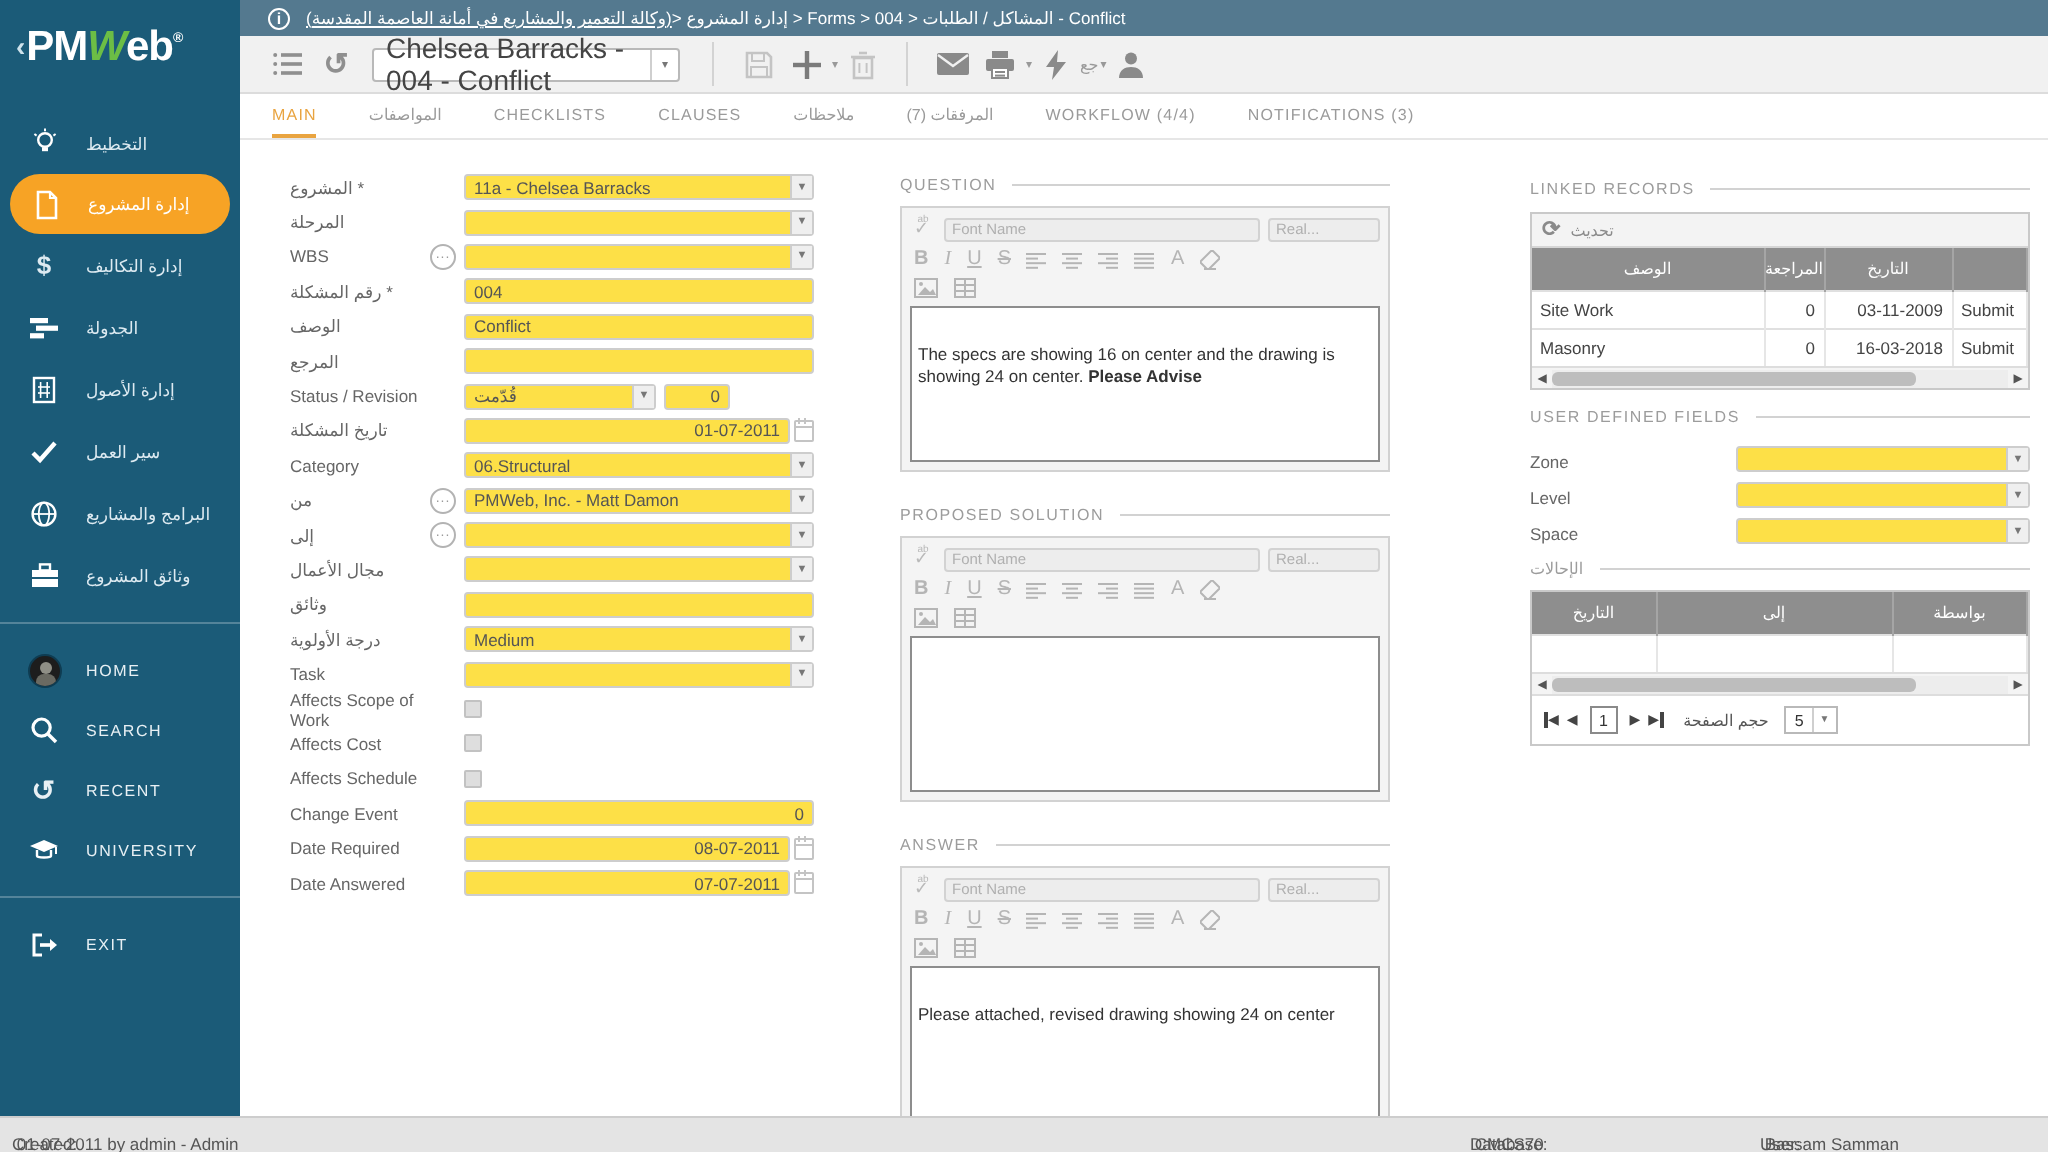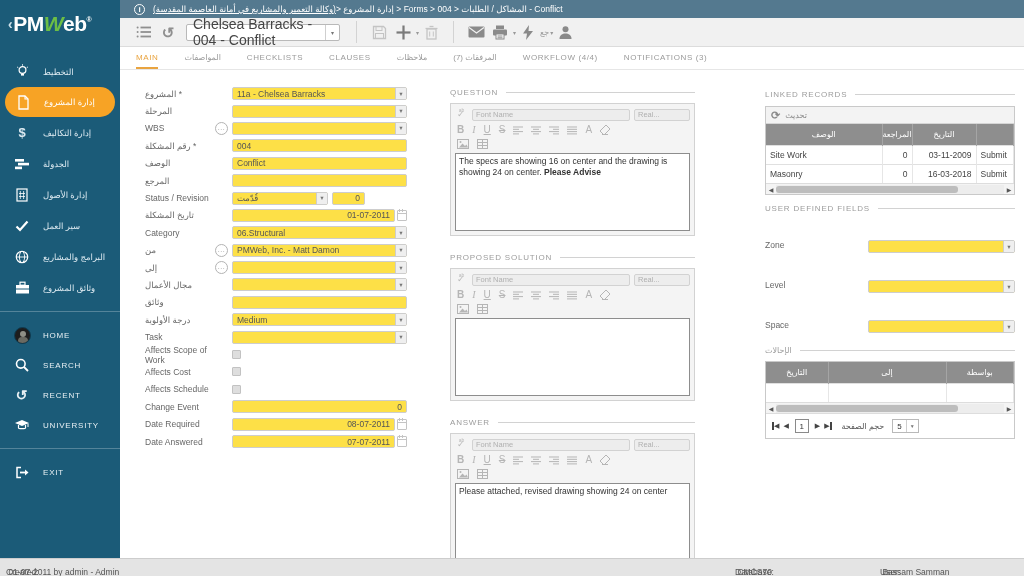--- a/index.html
+++ b/index.html
@@ -80,37 +80,37 @@
   .ed-size { width:56px; }
   .spell { width:13px; height:13px; position:relative; color:#b9b9b9; font-size:5px; line-height:5px; text-align:center; flex:none;}
   .spell .ck { position:absolute; left:2px; top:4px; font-size:9px; }
   .ed-row2 { display:flex; gap:8px; margin-top:4px; align-items:center; color:#b5b5b5; padding-left:2px;}
   .edb { font-size:10px; cursor:pointer; line-height:1; }
   .edb.b { font-weight:bold; }
   .edb.i { font-style:italic; font-family:"Liberation Serif",serif; }
   .edb.u { text-decoration:underline; }
   .edb.s { text-decoration:line-through; }
   .ed-row3 { display:flex; gap:8px; margin-top:4px; align-items:center; padding-left:2px;}
-  .ed-text { margin-top:4px; background:#fff; border:1px solid #8d8d8d; height:78px; font-size:8.5px; color:#333; padding:2px 3px; line-height:1.3; overflow:hidden; cursor:text;}
+  .ed-text { margin-top:4px; background:#fff; border:1px solid #8d8d8d; height:78px; font-size:8.5px; color:#333; padding:18px 3px; line-height:1.3; overflow:hidden; cursor:text;}
   .gap1 { height:17px; }
 
   
   .right-col { position:absolute; left:645px; top:20px; width:250px; }
   .lr-widget { border:1px solid #c9c9c9; margin-top:7px; }
   .lr-toolbar { height:17px; background:#f3f3f3; border-bottom:1px solid #d5d5d5; display:flex; align-items:center; gap:5px; padding:0 5px; color:#8a8a8a; font-size:8px; }
   .refresh { font-size:11px; font-weight:bold; color:#8a8a8a; line-height:1; cursor:pointer;}
   .gtable { width:100%; border-collapse:collapse; table-layout:fixed; }
   .gtable th { background:#8e8e8e; color:#fff; font-weight:normal; font-size:8px; height:21px; border-right:1px solid #a5a5a5; text-align:center; }
   .gtable td { font-size:8.5px; color:#444; height:19px; border-top:1px solid #e0e0e0; border-right:1px solid #e6e6e6; padding:0 4px; white-space:nowrap; overflow:hidden;}
   .gtable td.r { text-align:right; }
   .hscroll { height:11px; background:#f4f4f4; display:flex; align-items:center; border-top:1px solid #ddd;}
   .hs-arrow { width:10px; font-size:6px; color:#555; text-align:center; cursor:pointer;}
   .hs-track { flex:1; height:9px; background:#ededed; position:relative; }
   .hs-thumb { position:absolute; left:0; top:1px; height:7px; width:80%; background:#bdbdbd; border-radius:3px; cursor:pointer;}
-  .udf-row { display:flex; align-items:flex-start; height:18px; font-size:8.5px; color:#666;margin-top:22px; }
+  .udf-row { display:flex; align-items:flex-end; height:18px; font-size:8.5px; color:#666; }
   .udf-row .lbl { flex:0 0 103px; }
   .ref-widget { border:1px solid #c9c9c9; margin-top:6px; padding:0; }
   .pager { height:25px; display:flex; align-items:center; gap:4px; padding:0 6px; color:#555; font-size:8px; border-top:1px solid #ddd; }
   .pg-btn { cursor:pointer; font-size:7px; color:#444; display:flex; align-items:center; }
   .pg-bar { width:2px; height:8px; background:#444; }
   .pg-num { width:14px; height:14px; border:1px solid #8a8a8a; background:#fff; display:flex; align-items:center; justify-content:center; font-size:8px; color:#333; margin:0 2px; cursor:pointer;}
   .pg-size { display:flex; align-items:center; height:14px; background:#fff; border:1px solid #b9b9b9; margin-left:4px; cursor:pointer;}
   .pg-size .v { padding:0 4px; font-size:8px; color:#333;}
   .pg-size .car { width:12px; height:100%; border-left:1px solid #cfcfcf; display:flex; align-items:center; justify-content:center; font-size:5px; color:#777;}
   .pg-lbl { margin-left:6px; }

